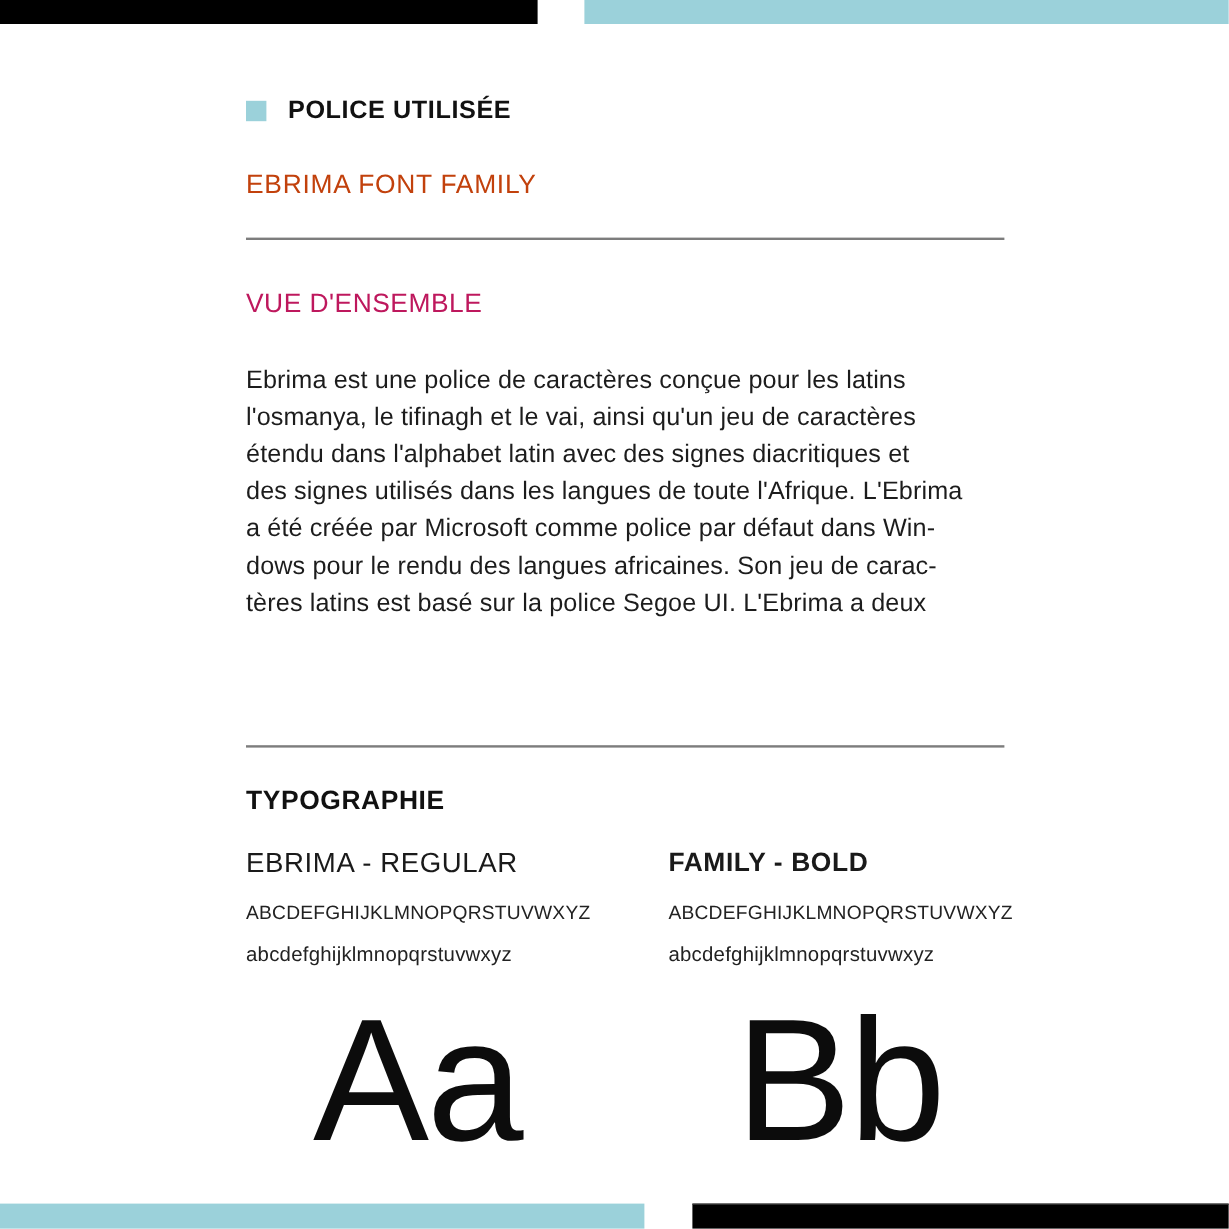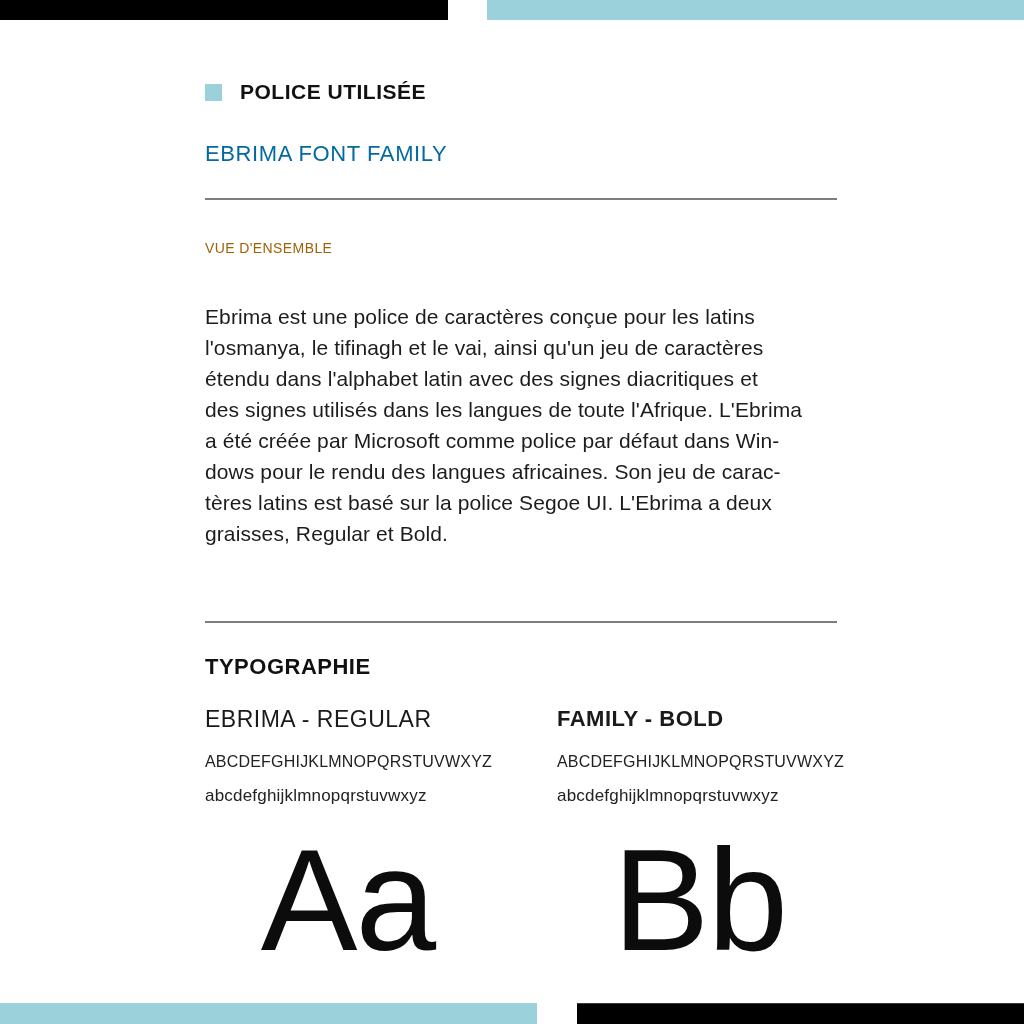--- a/index.html
+++ b/index.html
@@ -29,34 +29,34 @@
     margin-right: 18px; flex: 0 0 auto;
   }
   .section-label {
     font-size: 21px; font-weight: 700; letter-spacing: 0.5px;
     color: #111111; line-height: 22px;
   }
 
   #document-title {
     left: 205px; top: 141px;
     font-size: 22px; font-weight: 400; letter-spacing: 0.6px;
-    color: #0369a1;
+    color: #c2410c;
   }
 
   .divider {
     position: absolute; left: 205px; width: 632px; height: 2px;
     background: #7d7d7d;
   }
   #divider-1 { top: 198px; }
   #divider-2 { top: 621px; }
 
   #overview-heading {
     left: 205px; top: 240px;
-    font-size: 14px; font-weight: 400; letter-spacing: 0.4px;
-    color: #a16207;
+    font-size: 22px; font-weight: 400; letter-spacing: 0.4px;
+    color: #be185d;
   }
 
   #overview-paragraph {
     left: 205px; top: 301px; width: 680px;
     font-size: 21px; font-weight: 400;
     color: #1c1c1c;
   }
   #overview-paragraph .para-line {
     line-height: 31px; white-space: nowrap; letter-spacing: 0.1px;
   }
@@ -115,21 +115,20 @@
 <div class="abs" id="overview-heading">VUE D'ENSEMBLE</div>
 
 <div class="abs" id="overview-paragraph">
   <div class="para-line">Ebrima est une police de caractères conçue pour les latins</div>
   <div class="para-line">l'osmanya, le tifinagh et le vai, ainsi qu'un jeu de caractères</div>
   <div class="para-line">étendu dans l'alphabet latin avec des signes diacritiques et</div>
   <div class="para-line">des signes utilisés dans les langues de toute l'Afrique. L'Ebrima</div>
   <div class="para-line">a été créée par Microsoft comme police par défaut dans Win-</div>
   <div class="para-line">dows pour le rendu des langues africaines. Son jeu de carac-</div>
   <div class="para-line">tères latins est basé sur la police Segoe UI. L'Ebrima a deux</div>
-  <div class="para-line">graisses, Regular et Bold.</div>
 </div>
 
 <div class="divider" id="divider-2"></div>
 
 <div class="abs" id="typography-heading">TYPOGRAPHIE</div>
 
 <div class="specimen-col" id="specimen-regular">
   <div class="specimen-title">EBRIMA - REGULAR</div>
   <div class="alpha-upper">ABCDEFGHIJKLMNOPQRSTUVWXYZ</div>
   <div class="alpha-lower">abcdefghijklmnopqrstuvwxyz</div>

